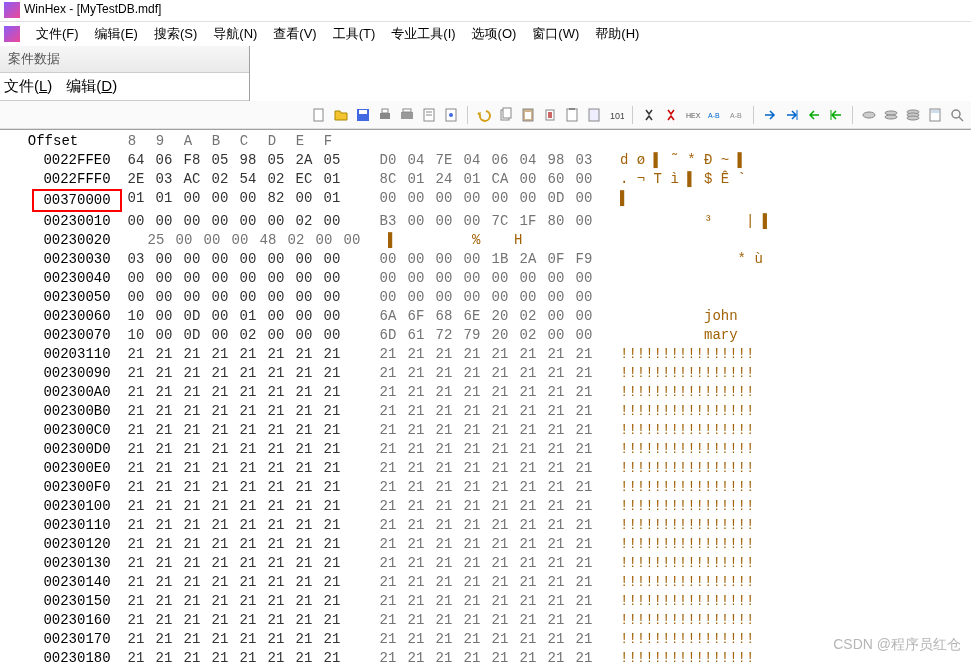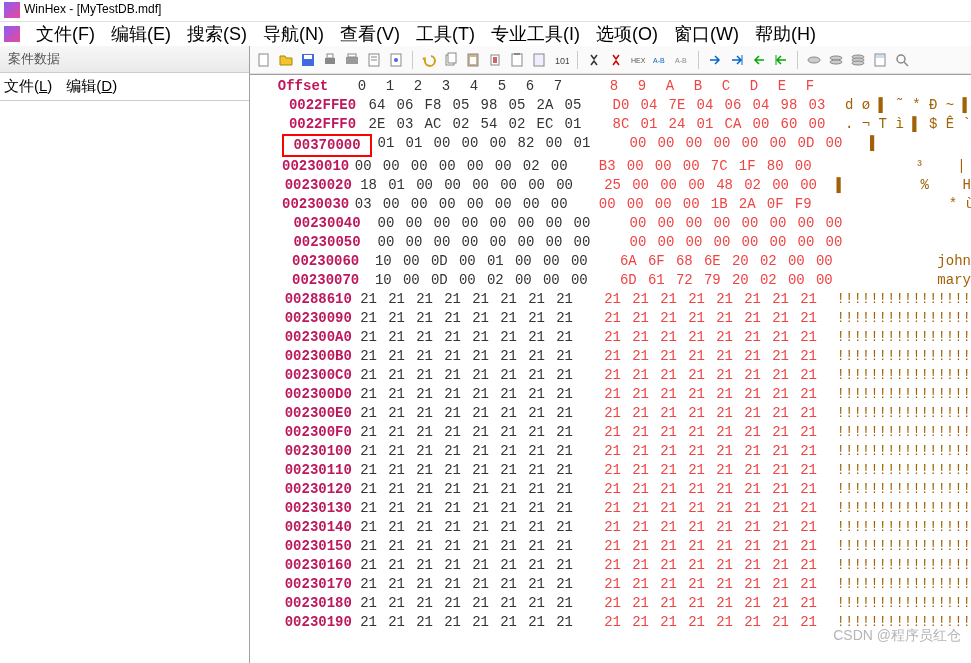--- a/index.html
+++ b/index.html
@@ -2,45 +2,45 @@
 <html><head>
 <meta charset="utf-8">
 <style>
   * { box-sizing: border-box; margin: 0; padding: 0; }
   body { font-family: "Microsoft YaHei", SimSun, sans-serif; font-size: 12px; background: #fff; width: 971px; height: 663px; overflow: hidden; position: relative; }
   .title-bar { background: #fff; display: flex; height: 22px; padding: 2px 4px; border-bottom: 1px solid #e0e0e0; }
   .title-icon { width: 16px; height: 16px; background: linear-gradient(135deg,#8b5cf6,#ec4899); margin-right: 4px; }
   .title-text { font-size: 12px; }
   .menu-bar { display: flex; align-items: center; height: 24px; background: #fff; padding: 0 4px; }
   .menu-icon { width: 16px; height: 16px; background: linear-gradient(135deg,#8b5cf6,#ec4899); margin-right: 8px; }
-  .menu-item { padding: 2px 8px; cursor: default; font-size: 18px; }
-  .main-area { display: flex; height: calc(663px - 46px); }
+  .menu-item { padding: 2px 8px; cursor: default; font-size: 13px; }
+  .main-area { display: flex; height: calc(663px - 46px); flex-direction: column; }
   .sidebar { width: 250px; border-right: 1px solid #a0a0a0; display: flex; flex-direction: column; }
   .sidebar-header { background: linear-gradient(#f7f7f7,#eaeaea); padding: 4px 8px; border-bottom: 1px solid #ccc; font-size: 13px; color: #555; }
   .sidebar-menu { display: flex; padding: 4px 4px; gap: 14px; font-size: 15px; }
   .sidebar-menu span u { text-decoration: underline; }
   .sidebar-body { flex: 1; border-top: 1px solid #ccc; background: #fff; }
   .right-pane { flex: 1; display: flex; flex-direction: column; overflow: hidden; }
-  .toolbar { display: flex; align-items: center; height: 28px; padding: 2px 4px; gap: 2px; border-bottom: 1px solid #e0e0e0; background: #fafafa; }
+  .toolbar { display: flex; align-items: center; height: 28px; padding: 2px 4px; gap: 2px; border-bottom: 1px solid #e0e0e0; background: #fafafa; justify-content: flex-end; }
   .tb-btn { width: 20px; height: 20px; display: flex; align-items: center; justify-content: center; cursor: pointer; }
   .tb-sep { width: 1px; height: 18px; background: #ccc; margin: 0 4px; }
   .tb-btn svg { width: 16px; height: 16px; }
   .tab-bar { display: flex; height: 22px; background: #f0f0f0; }
   .tab { background: #fff; border: 1px solid #a0a0a0; border-bottom: none; padding: 2px 12px; font-size: 12px; margin-left: 2px; position: relative; top: 1px; }
   .hex-area { flex: 1; overflow: auto; font-family: "Courier New", monospace; font-size: 14px; line-height: 19px; padding: 2px 0 2px 8px; border-top: 1px solid #a0a0a0; position: relative; white-space: nowrap; }
   .hex-header-row { display: flex; color: #0033cc; }
   .hex-row { display: flex; margin-left: 24px; }
-  .col-offset { width: 90px; text-align: center; color: #be185d; font-weight: bold; }
+  .col-offset { width: 90px; text-align: center; color: #000000; }
   .col-bytes1 { width: 232px; letter-spacing: 0; color: #333; }
-  .col-bytes2 { width: 232px; letter-spacing: 0; color: #ef4444; margin-left: 20px; }
+  .col-bytes2 { width: 232px; letter-spacing: 0; color: #737373; margin-left: 20px; }
   .col-ascii { margin-left: 14px; color: #a16207; white-space: pre; }
   .header-nums span { display: inline-block; width: 28px; text-align: center; }
   .bytes span { display: inline-block; width: 28px; text-align: center; }
   .hl-red { border: 2px solid #ff0000; }
-  .watermark { position: absolute; right: 10px; bottom: 18px; font-size: 14px; color: rgba(150,150,150,0.7); font-family: sans-serif; pointer-events: none; }
+  .watermark { position: absolute; right: 10px; bottom: 9px; font-size: 14px; color: rgba(150,150,150,0.7); font-family: sans-serif; pointer-events: none; }
 </style>
 </head>
 <body>
 
 <div class="title-bar">
   <div class="title-icon"></div>
   <div class="title-text">WinHex - [MyTestDB.mdf]</div>
 </div>
 
 <div class="menu-bar">
@@ -231,21 +231,20 @@
           <svg viewBox="0 0 16 16">
             <circle cx="7" cy="7" r="4" fill="none" stroke="#888" stroke-width="1.5"></circle>
             <line x1="10" y1="10" x2="14" y2="14" stroke="#888" stroke-width="1.5"></line>
           </svg>
         </div>
       </div>
     <div class="hex-area" id="hex-area">
 
     <div class="hex-header-row">
           <div class="col-offset">Offset</div>
-          <div class="col-bytes1 header-nums"><span>0</span><span>1</span><span>2</span><span>3</span><span>4</span><span>5</span><span>6</span><span>7</span></div>
           <div class="col-bytes2 header-nums"><span>8</span><span>9</span><span>A</span><span>B</span><span>C</span><span>D</span><span>E</span><span>F</span></div>
         </div>
         <div class="hex-row">
           <div class="col-offset">0022FFE0</div>
           <div class="col-bytes1 bytes"><span>64</span><span>06</span><span>F8</span><span>05</span><span>98</span><span>05</span><span>2A</span><span>05</span></div>
           <div class="col-bytes2 bytes"><span>D0</span><span>04</span><span>7E</span><span>04</span><span>06</span><span>04</span><span>98</span><span>03</span></div>
           <div class="col-ascii">d ø ▌ ˜ * Ð ~ ▌</div>
         </div>
         <div class="hex-row">
           <div class="col-offset">0022FFF0</div>
@@ -260,21 +259,20 @@
           <div class="col-ascii">▌</div>
         </div>
         <div class="hex-row">
           <div class="col-offset">00230010</div>
           <div class="col-bytes1 bytes"><span>00</span><span>00</span><span>00</span><span>00</span><span>00</span><span>00</span><span>02</span><span>00</span></div>
           <div class="col-bytes2 bytes"><span>B3</span><span>00</span><span>00</span><span>00</span><span>7C</span><span>1F</span><span>80</span><span>00</span></div>
           <div class="col-ascii">          ³    | ▌</div>
         </div>
         <div class="hex-row">
           <div class="col-offset">00230020</div>
-          <div class="col-bytes1 bytes"><span>18</span><span>01</span><span>00</span><span>00</span><span>00</span><span>00</span><span>00</span><span>00</span></div>
           <div class="col-bytes2 bytes"><span>25</span><span>00</span><span>00</span><span>00</span><span>48</span><span>02</span><span>00</span><span>00</span></div>
           <div class="col-ascii">▌         %    H</div>
         </div>
         <div class="hex-row">
           <div class="col-offset">00230030</div>
           <div class="col-bytes1 bytes"><span>03</span><span>00</span><span>00</span><span>00</span><span>00</span><span>00</span><span>00</span><span>00</span></div>
           <div class="col-bytes2 bytes"><span>00</span><span>00</span><span>00</span><span>00</span><span>1B</span><span>2A</span><span>0F</span><span>F9</span></div>
           <div class="col-ascii">              * ù</div>
         </div>
         <div class="hex-row">
@@ -295,21 +293,21 @@
           <div class="col-bytes2 bytes"><span>6A</span><span>6F</span><span>68</span><span>6E</span><span>20</span><span>02</span><span>00</span><span>00</span></div>
           <div class="col-ascii">          john</div>
         </div>
         <div class="hex-row">
           <div class="col-offset">00230070</div>
           <div class="col-bytes1 bytes"><span>10</span><span>00</span><span>0D</span><span>00</span><span>02</span><span>00</span><span>00</span><span>00</span></div>
           <div class="col-bytes2 bytes"><span>6D</span><span>61</span><span>72</span><span>79</span><span>20</span><span>02</span><span>00</span><span>00</span></div>
           <div class="col-ascii">          mary</div>
         </div>
         <div class="hex-row">
-          <div class="col-offset">00288610</div>
+          <div class="col-offset">00203110</div>
           <div class="col-bytes1 bytes"><span>21</span><span>21</span><span>21</span><span>21</span><span>21</span><span>21</span><span>21</span><span>21</span></div>
           <div class="col-bytes2 bytes"><span>21</span><span>21</span><span>21</span><span>21</span><span>21</span><span>21</span><span>21</span><span>21</span></div>
           <div class="col-ascii">!!!!!!!!!!!!!!!!</div>
         </div>
         <div class="hex-row">
           <div class="col-offset">00230090</div>
           <div class="col-bytes1 bytes"><span>21</span><span>21</span><span>21</span><span>21</span><span>21</span><span>21</span><span>21</span><span>21</span></div>
           <div class="col-bytes2 bytes"><span>21</span><span>21</span><span>21</span><span>21</span><span>21</span><span>21</span><span>21</span><span>21</span></div>
           <div class="col-ascii">!!!!!!!!!!!!!!!!</div>
         </div>

